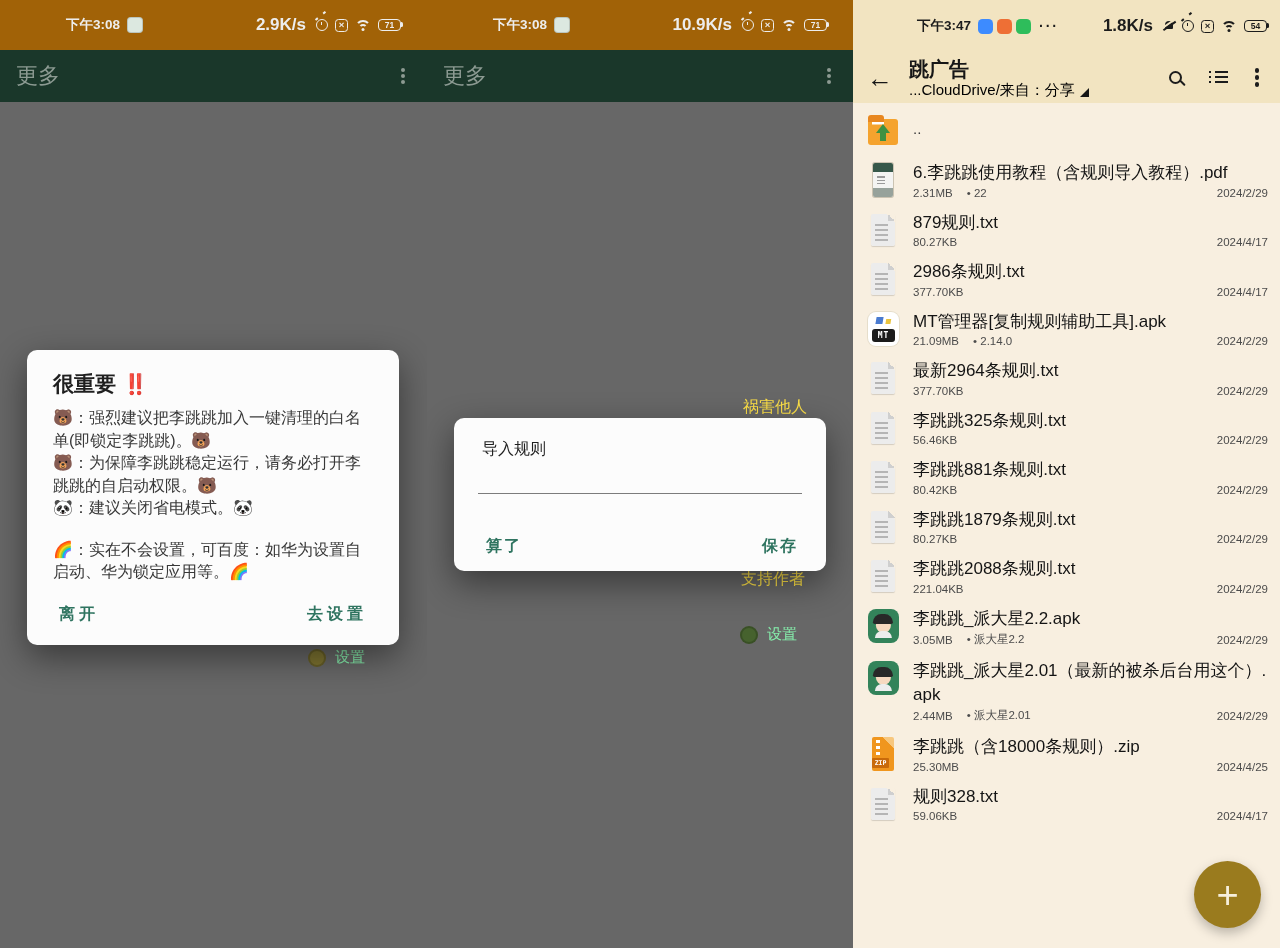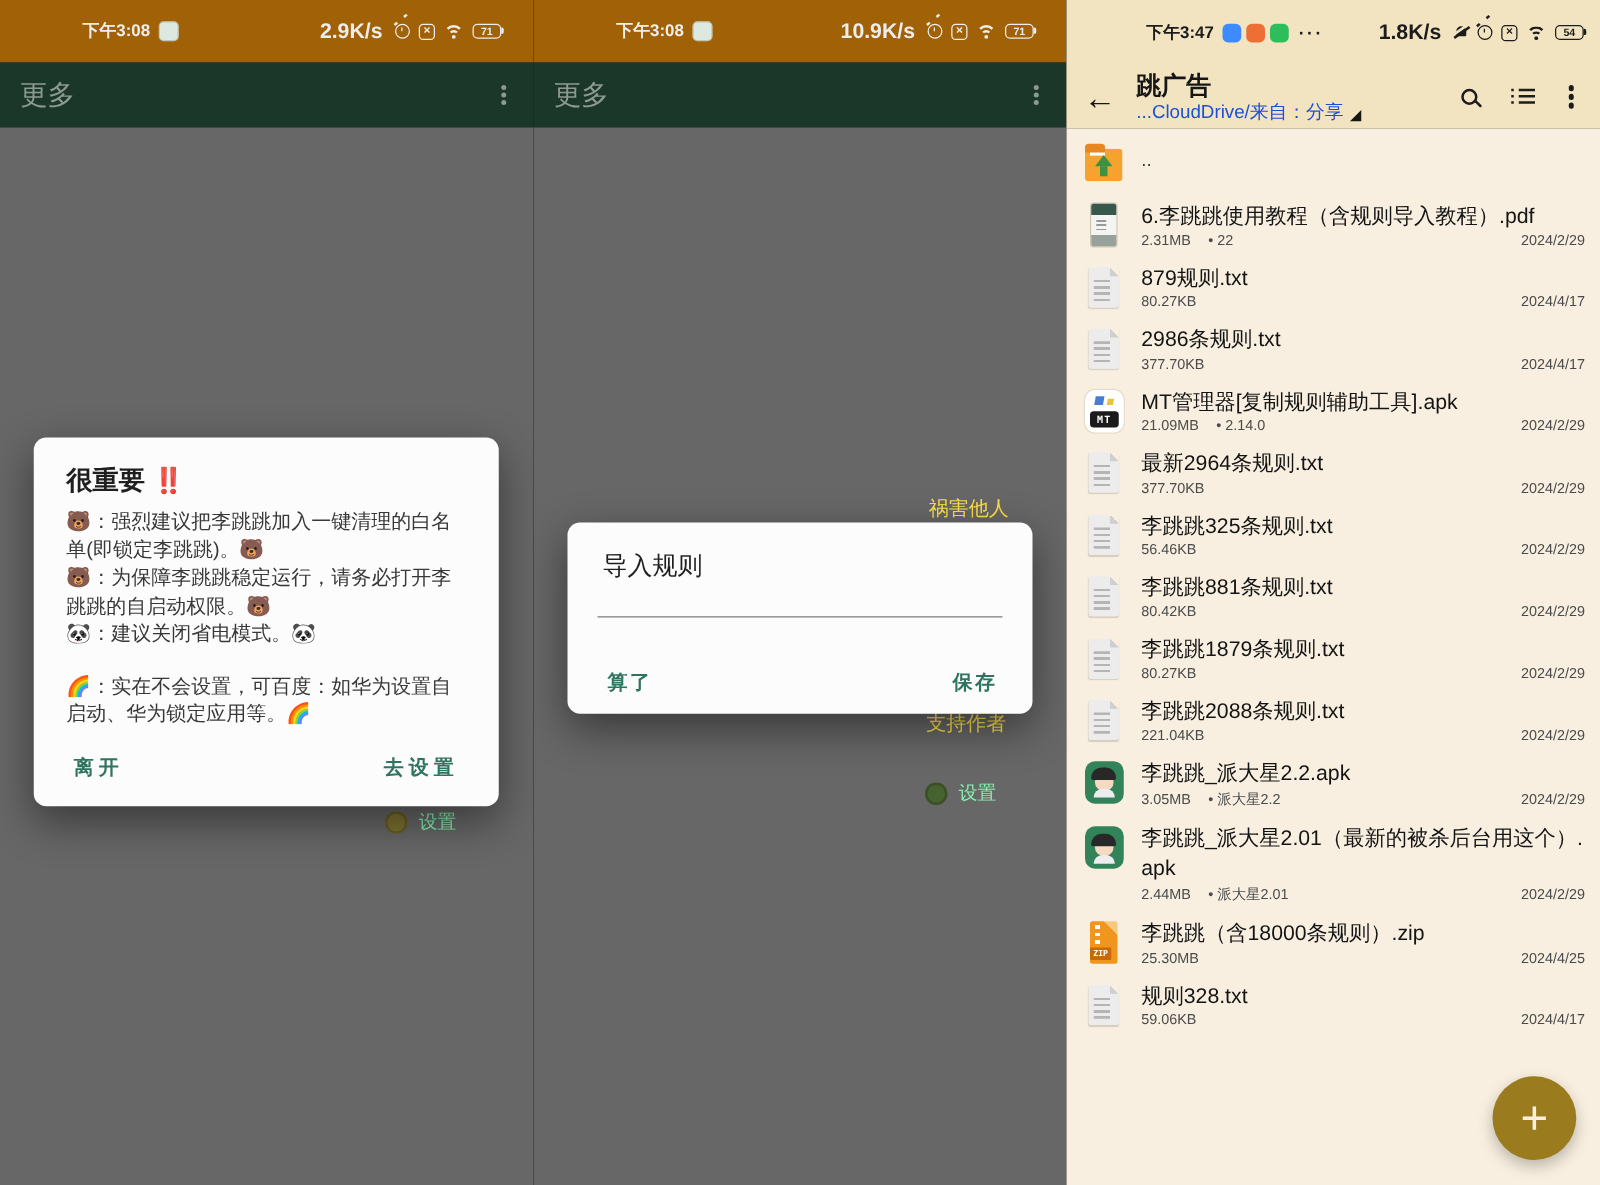--- a/index.html
+++ b/index.html
@@ -71,21 +71,21 @@
     box-shadow:0 12px 34px rgba(0,0,0,.45);}
   .dialog.imp{width:372px;padding:20px 26px 12px;}
   .dlg-title-row{display:flex;align-items:center;gap:7px;font-size:21px;font-weight:700;color:#1F1F1F;margin-bottom:9px;}
   .alert{color:#E0443A;font-weight:700;font-size:20px;}
   .dlg-p{margin:0;font-size:16px;line-height:22.5px;color:#383838;}
   .dlg-p:empty{height:19px;}
   .dlg-actions{display:flex;justify-content:space-between;align-items:center;margin-top:12px;padding:0 4px;}
   .dlg-btn{background:none;border:0;cursor:pointer;font-family:inherit;
     font-size:16px;font-weight:700;color:#2F7460;letter-spacing:4px;padding:8px 2px;}
   .dialog.imp2{width:372px;height:153px;}
-  .dlg-title2{position:absolute;left:28px;top:21px;font-size:20px;font-weight:500;color:#1F1F1F;}
+  .dlg-title2{position:absolute;left:28px;top:21px;font-size:16px;font-weight:500;color:#1F1F1F;}
   .rule-input{position:absolute;left:24px;right:24px;top:44px;height:32px;width:324px;
     border:0;border-bottom:1.6px solid #7C7C7C;background:transparent;outline:none;
     font-size:16px;font-family:inherit;border-radius:0;}
   .imp2 .dlg-actions{position:absolute;left:26px;right:22px;bottom:6px;margin:0;}
   .imp2 .dlg-btn{letter-spacing:2px;}
 
   
   .light .statusbar{
     position:absolute;top:0;left:0;right:0;height:52px;background:#F2E4C1;color:#1C1C1C;
     display:flex;align-items:center;padding:0 13px 0 64px;font-size:13.5px;font-weight:600;
@@ -94,21 +94,21 @@
   .mini{width:15px;height:15px;border-radius:4.5px;display:inline-block;}
   .mini.blue{background:#3D8BFF;}
   .mini.orange{background:#EE6F35;}
   .mini.green{background:#2EBD5B;}
   .st-more{font-weight:700;letter-spacing:2px;margin-left:8px;font-size:14px;}
   .header{position:absolute;top:52px;left:0;right:0;height:51px;background:#F2E4C1;
     display:flex;align-items:center;padding:0 18px 0 14px;}
   .back{font-size:26px;line-height:1;color:#161616;width:40px;cursor:pointer;background:none;border:0;padding:0;text-align:left;font-family:inherit;}
   .titles{display:flex;flex-direction:column;justify-content:center;line-height:1.2;margin-left:2px;}
   .h-title{font-size:20px;font-weight:700;color:#161616;}
-  .h-sub{font-size:15px;color:#1d4ed8;display:flex;align-items:flex-end;gap:5px;cursor:pointer;}
+  .h-sub{font-size:15px;color:#000000;display:flex;align-items:flex-end;gap:5px;cursor:pointer;}
   .tri{width:0;height:0;border-left:9px solid transparent;border-bottom:9px solid #161616;margin-bottom:2px;}
   .h-icons{margin-left:auto;display:flex;align-items:center;gap:27px;}
   .ic-search{width:13px;height:13px;border:2.2px solid #1C1C1C;border-radius:50%;position:relative;display:inline-block;cursor:pointer;}
   .ic-search::after{content:"";position:absolute;width:7px;height:2.2px;background:#1C1C1C;
     transform:rotate(45deg);right:-6px;bottom:-2px;border-radius:1px;}
   .ic-viewlist{width:19px;height:13px;position:relative;display:inline-block;cursor:pointer;}
   .ic-viewlist::before{content:"";position:absolute;left:6px;top:0;width:13px;height:2.4px;background:#1C1C1C;
     box-shadow:0 5px 0 #1C1C1C,0 10px 0 #1C1C1C;}
   .ic-viewlist::after{content:"";position:absolute;left:0;top:0;width:2.6px;height:2.4px;background:#1C1C1C;
     box-shadow:0 5px 0 #1C1C1C,0 10px 0 #1C1C1C;}

